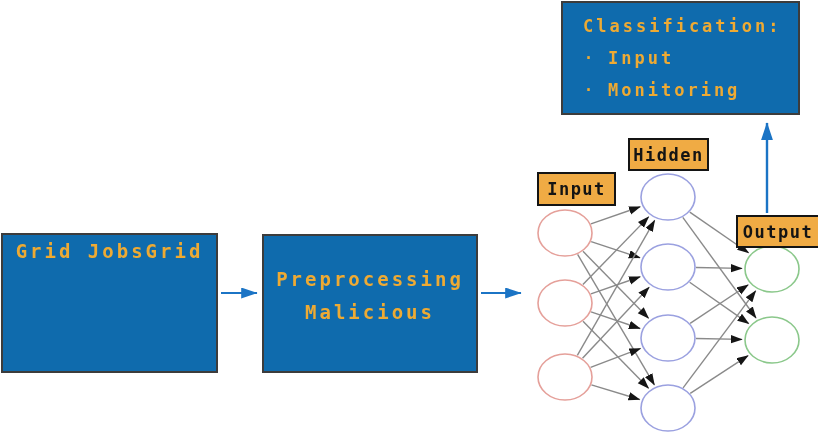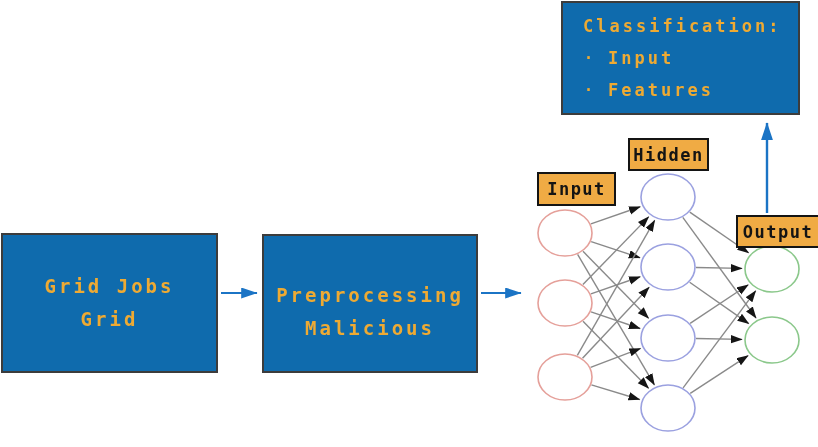--- a/index.html
+++ b/index.html
@@ -22,26 +22,26 @@
     background: var(--box-bg, #0f6bad);
     border: 2px solid var(--box-border, #3c3c3c);
     color: var(--box-text, #eeaa33);
     font-weight: bold;
     text-align: center;
     letter-spacing: 3px;
   }
   .box1 {
     left: 1px; top: 233px; width: 217px; height: 140px;
     font-size: 19px; line-height: 33px;
-    display: flex; flex-direction: column; justify-content: center;
+    display: flex; justify-content: center;
   }
   .box2 {
     left: 262px; top: 234px; width: 216px; height: 139px;
     font-size: 19px; line-height: 33px;
-    padding-top: 43px;
+    padding-top: 27px;
   }
   .classbox {
     left: 561px; top: 1px; width: 239px; height: 114px;
     font-size: 17px; line-height: 32px;
     text-align: left;
     padding: 7px 12px 0 20px;
     border-width: 2px;
   }
   .c-item { display: flex; align-items: center; }
   .c-bullet {
@@ -129,21 +129,21 @@
   </div>
 
   <div class="bluebox classbox">
     <div>Classification:</div>
     <div class="c-item">
       <span class="c-bullet">·</span>
       <span>Input</span>
     </div>
     <div class="c-item">
       <span class="c-bullet">·</span>
-      <span>Features</span>
+      <span>Monitoring</span>
     </div>
   </div>
 
   <div class="nn-label label-hidden">Hidden</div>
   <div class="nn-label label-input">Input</div>
   <div class="nn-label label-output">Output</div>
 
 </div>
 
 </body></html>

